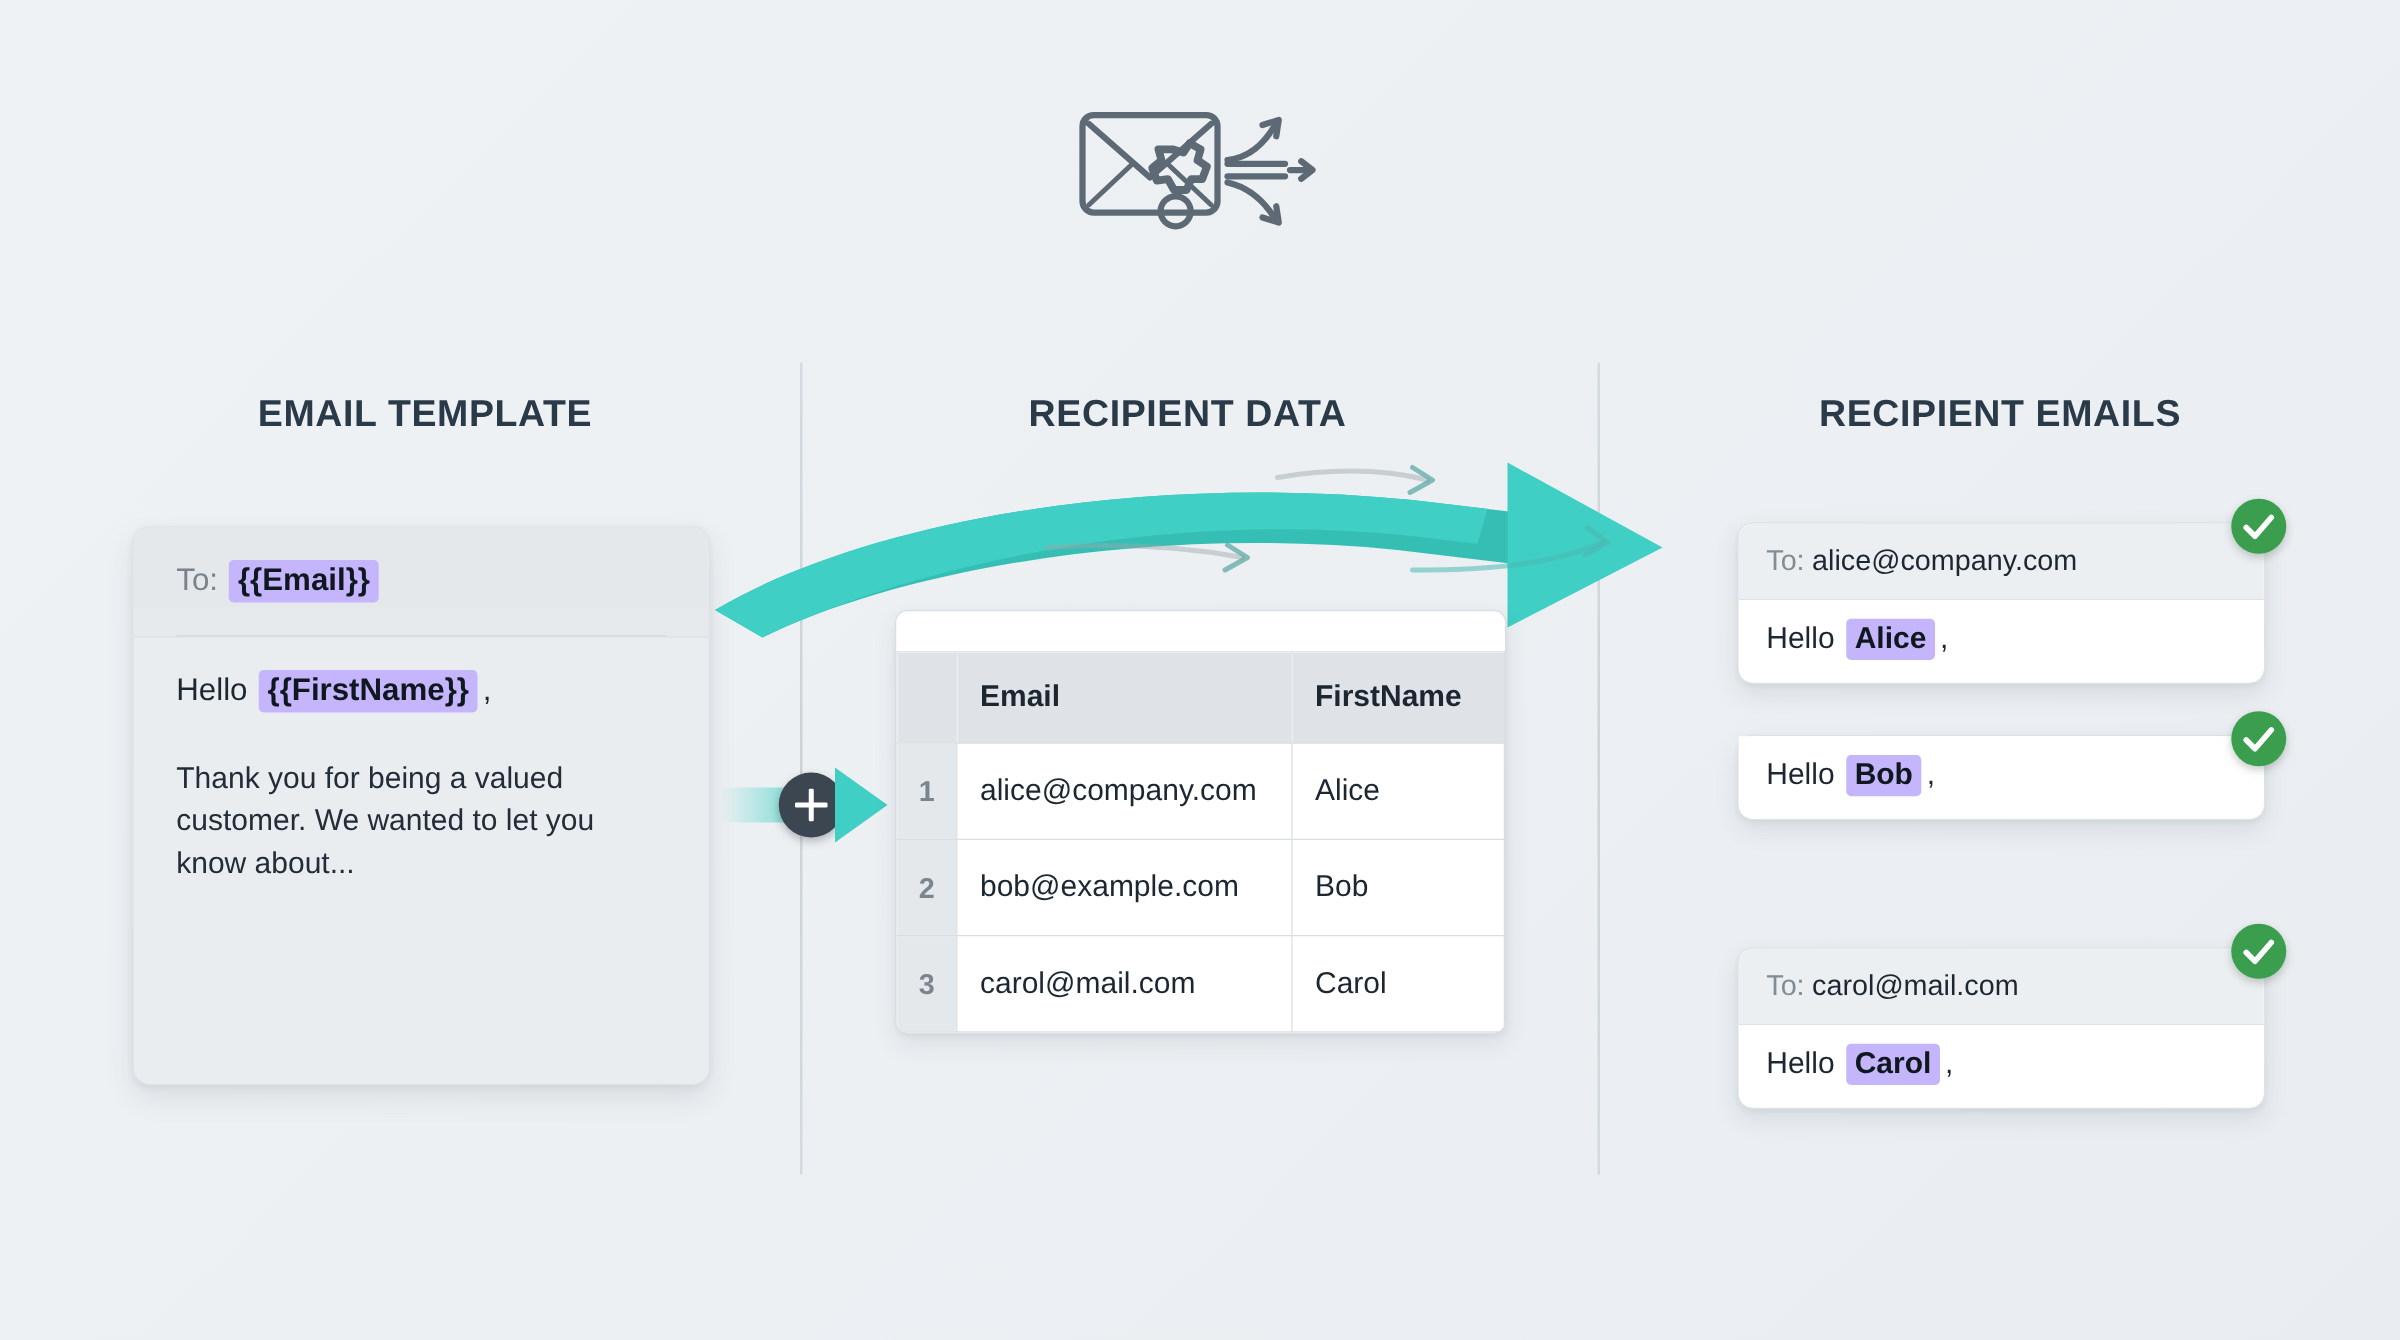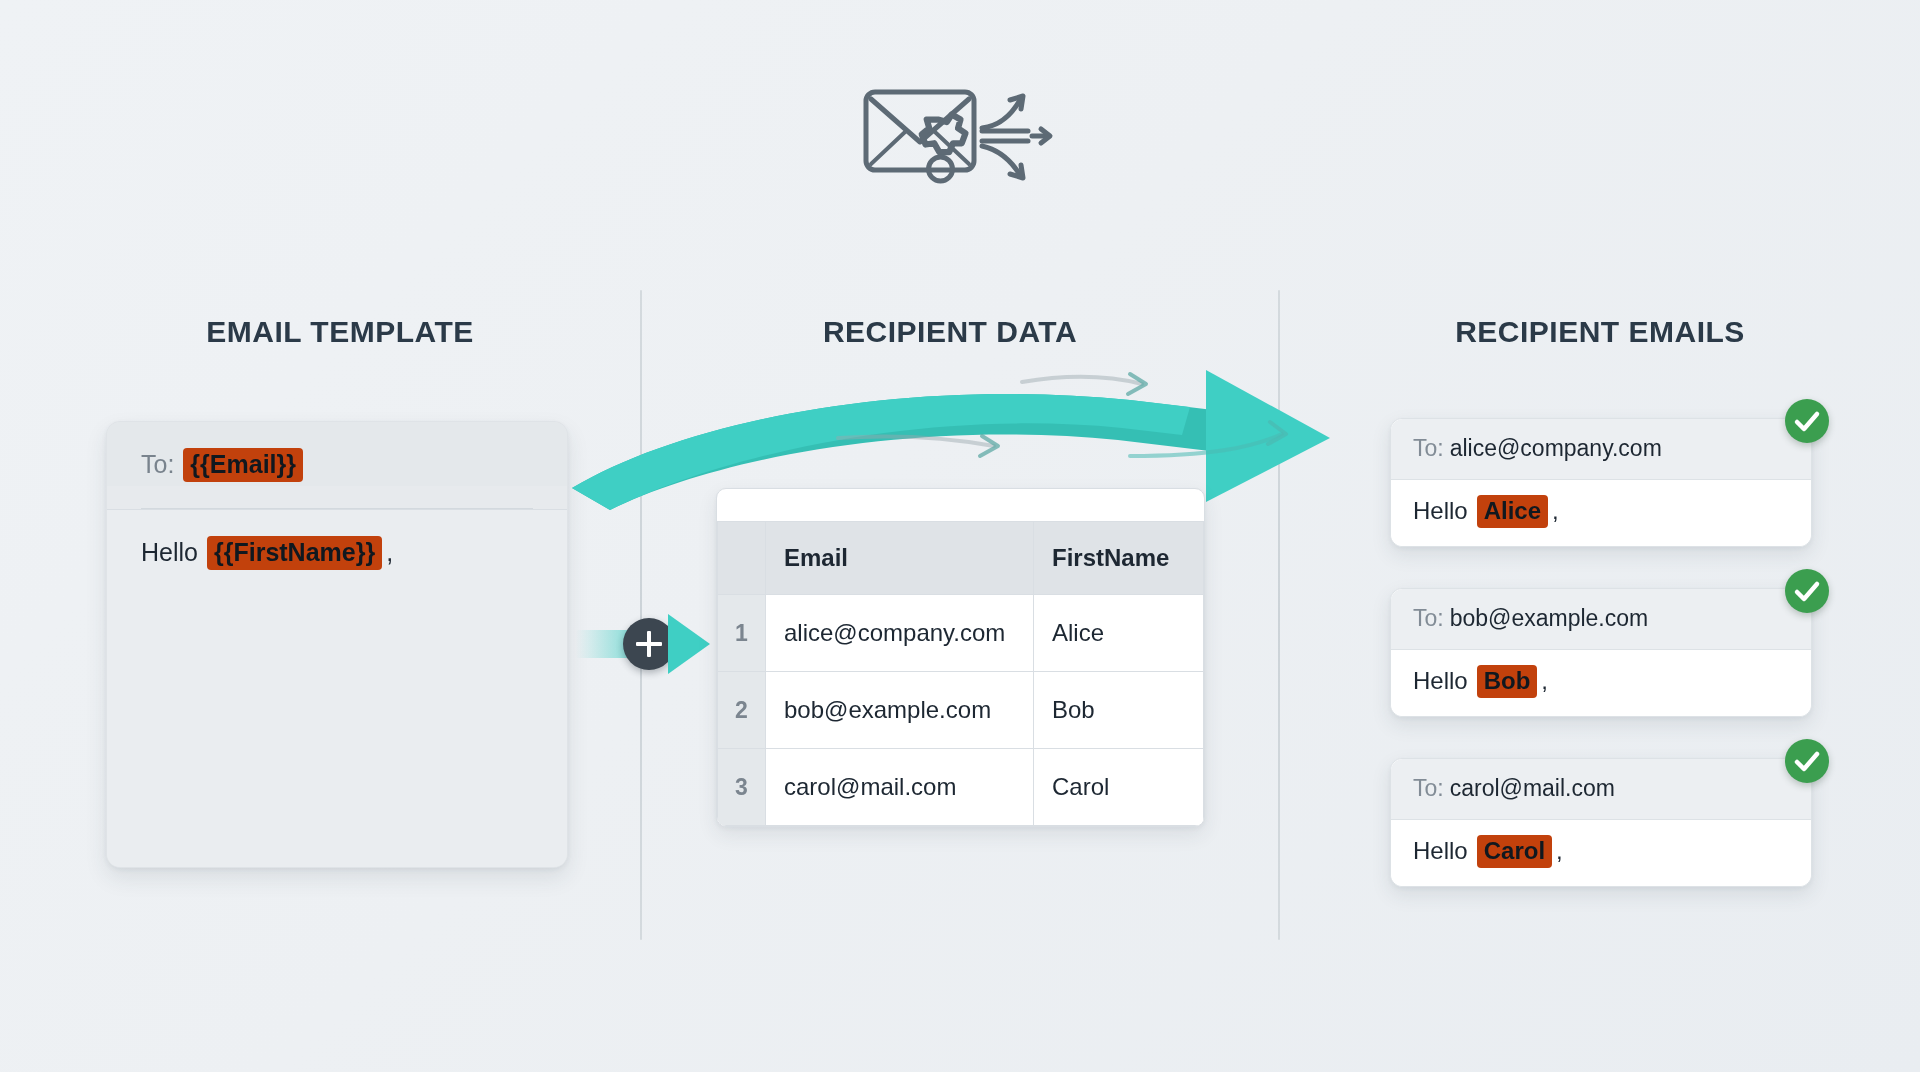--- a/index.html
+++ b/index.html
@@ -106,21 +106,21 @@
   .greeting .pre { margin-right: 9px; }
   #template-paragraph {
     font-size: 24px;
     line-height: 1.42;
     color: #232d38;
     width: 360px;
   }
 
   
   .token {
-    background: #c2410c;
+    background: #c4b5fd;
     color: #10181f;
     font-weight: bold;
     border-radius: 4px;
     padding: 2px 7px 3px 7px;
     display: inline-block;
   }
   .comma { margin-left: 4px; color: #1d2732; }
 
   
   #merge-node {
@@ -305,20 +305,21 @@
       <span class="token">{{Email}}</span>
     </div>
   </div>
   <div id="template-hr"></div>
   <div id="template-body">
     <div class="greeting">
       <span class="pre">Hello</span>
       <span class="token">{{FirstName}}</span>
       <span class="comma">,</span>
     </div>
+    <div id="template-paragraph">Thank you for being a valued customer. We wanted to let you know about...</div>
   </div>
 </div>
 
 <div id="merge-node">
   <div id="merge-fade"></div>
   <div id="merge-plus"></div>
   <div id="merge-arrow"></div>
 </div>
 
 <div id="flow-arrow">
@@ -384,23 +385,20 @@
     <span class="comma">,</span>
   </div>
 </div>
 
 <div class="email-card" id="email-card-1">
   <div class="check-badge">
     <svg width="44" height="44" viewBox="0 0 44 44">
       <path d="M12 23 L19 30 L32 15" fill="none" stroke="#ffffff" stroke-width="4.5" stroke-linecap="round" stroke-linejoin="round"></path>
     </svg>
   </div>
-  <div class="email-card-header">
-    <span class="to-label">To:</span><span>bob@example.com</span>
-  </div>
   <div class="email-card-body">
     <span class="pre">Hello</span>
     <span class="token">Bob</span>
     <span class="comma">,</span>
   </div>
 </div>
 
 <div class="email-card" id="email-card-2">
   <div class="check-badge">
     <svg width="44" height="44" viewBox="0 0 44 44">

